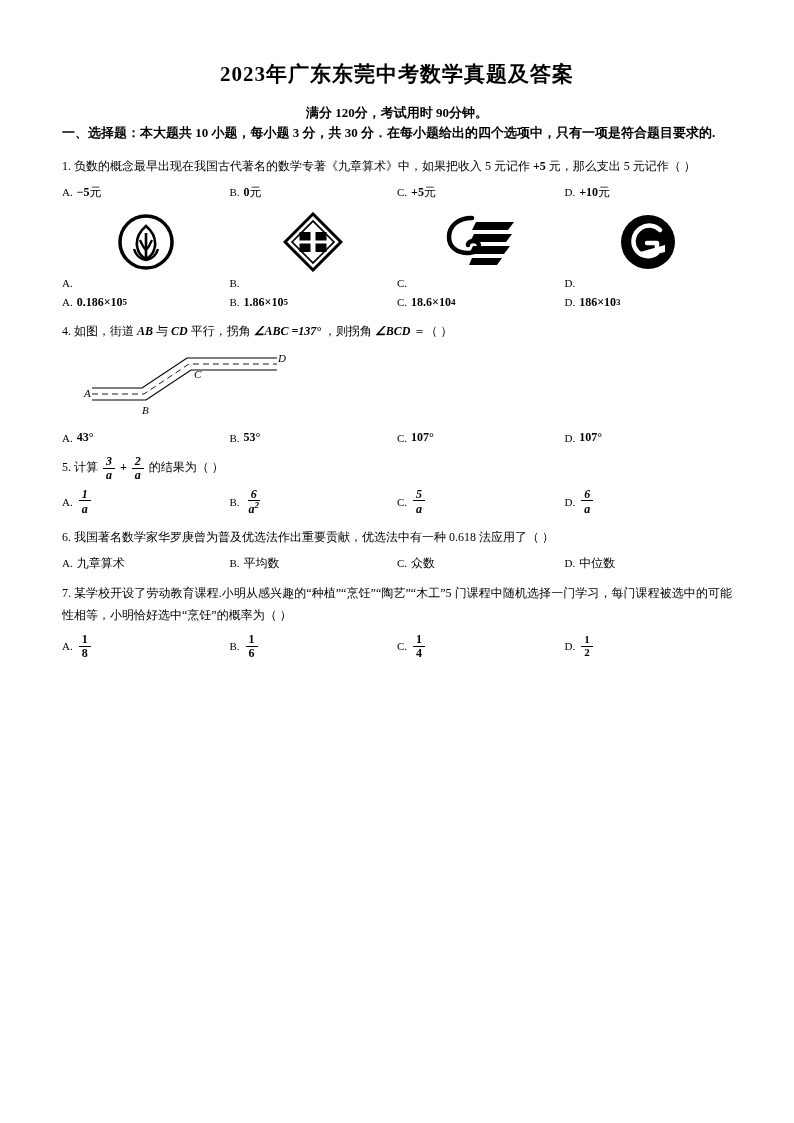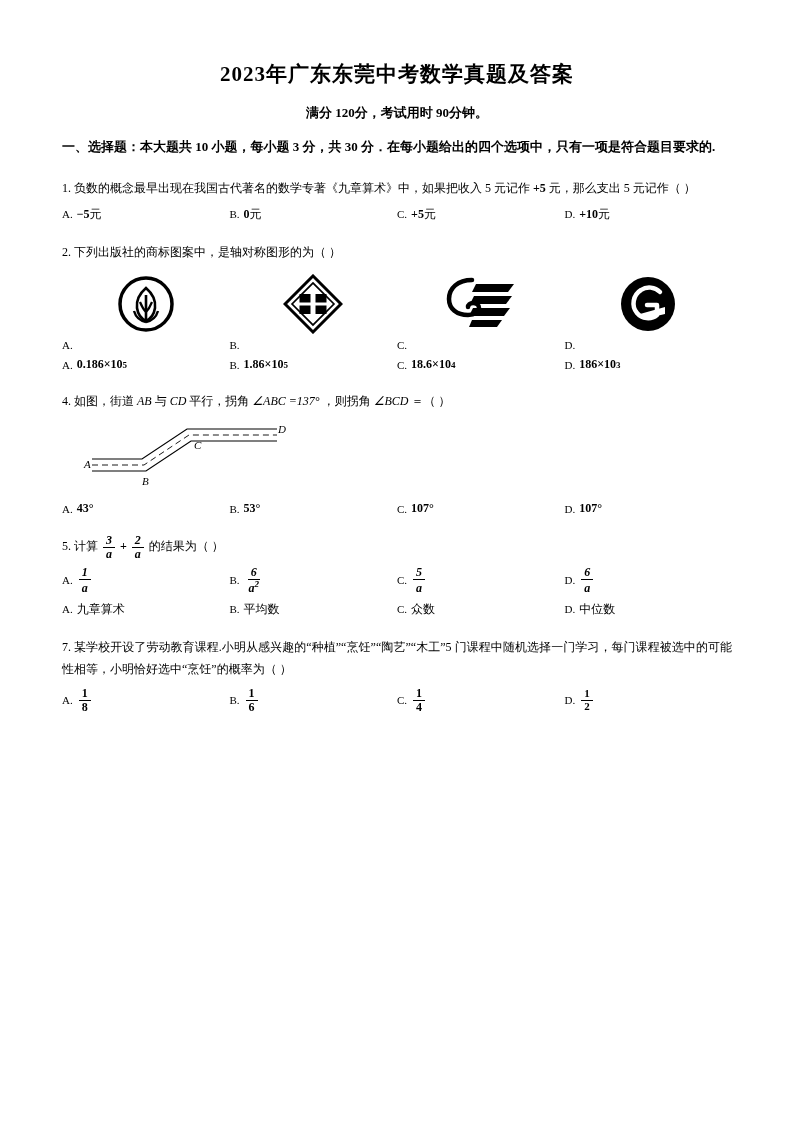--- a/index.html
+++ b/index.html
@@ -22,37 +22,36 @@
   .subtitle {
     text-align:center;
     font-size:13px;
     font-weight:bold;
     margin:16px 0 0 0;
   }
   .section-head {
     font-size:13px;
     font-weight:bold;
     line-height:1.75;
-    margin-top:14px;
     text-align:justify;
   }
   .q {
     font-size:12px;
     line-height:1.9;
-    margin-top:18px;
+    margin-top:10px;
     text-align:justify;
   }
   .opts {
     display:flex;
     margin-top:6px;
     font-size:12px;
   }
   .opt { width:25%; display:flex; align-items:center; }
   .opt .lbl { font-size:11px; margin-right:4px; }
-  .math { font-family:"Liberation Serif", serif; font-style:italic; font-weight:normal; }
+  .math { font-family:"Liberation Serif", serif; font-style:italic; font-weight:bold; }
   .mathn { font-family:"Liberation Serif", serif; font-weight:bold; }
   sup { font-size:9px; vertical-align:super; }
   .frac {
     display:inline-flex;
     flex-direction:column;
     align-items:center;
     vertical-align:middle;
     margin:0 2px;
     line-height:1.05;
   }
@@ -103,24 +102,20 @@
       <span class="mathn">+5</span>
       <span>元</span>
     </div>
     <div class="opt">
       <span class="lbl">D.</span>
       <span class="mathn">+10</span>
       <span>元</span>
     </div>
   </div>
 
-  <div class="q">
-    <span>2.</span>
-    <span>下列出版社的商标图案中，是轴对称图形的为（      ）</span>
-  </div>
   <div class="logos">
     <div class="logo-cell">
       <div class="logo-wrap">
         <svg width="58" height="58" viewBox="0 0 58 58">
           <circle cx="29" cy="29" r="26" fill="none" stroke="#000" stroke-width="3.5"></circle>
           <path d="M29 13 C22 19 19 25 20 33 C21 40 25 44 29 46 C33 44 37 40 38 33 C39 25 36 19 29 13 Z" fill="none" stroke="#000" stroke-width="2.6"></path>
           <path d="M29 20 L29 46" stroke="#000" stroke-width="2.6" fill="none"></path>
           <path d="M23 27 C25 32 27 35 29 37" stroke="#000" stroke-width="2.2" fill="none"></path>
           <path d="M35 27 C33 32 31 35 29 37" stroke="#000" stroke-width="2.2" fill="none"></path>
           <path d="M17 36 C19 43 24 46 29 47" stroke="#000" stroke-width="2.4" fill="none"></path>
@@ -269,20 +264,24 @@
     </div>
     <div class="opt">
       <span class="lbl">D.</span>
       <span class="frac">
         <span class="n">6</span>
         <span class="d"><span>a</span><sup></sup></span>
       </span>
     </div>
   </div>
 
+  <div class="q">
+    <span>6.</span>
+    <span>我国著名数学家华罗庚曾为普及优选法作出重要贡献，优选法中有一种 0.618 法应用了（      ）</span>
+  </div>
   <div class="opts">
     <div class="opt">
       <span class="lbl">A.</span>
       <span>九章算术</span>
     </div>
     <div class="opt">
       <span class="lbl">B.</span>
       <span>平均数</span>
     </div>
     <div class="opt">

